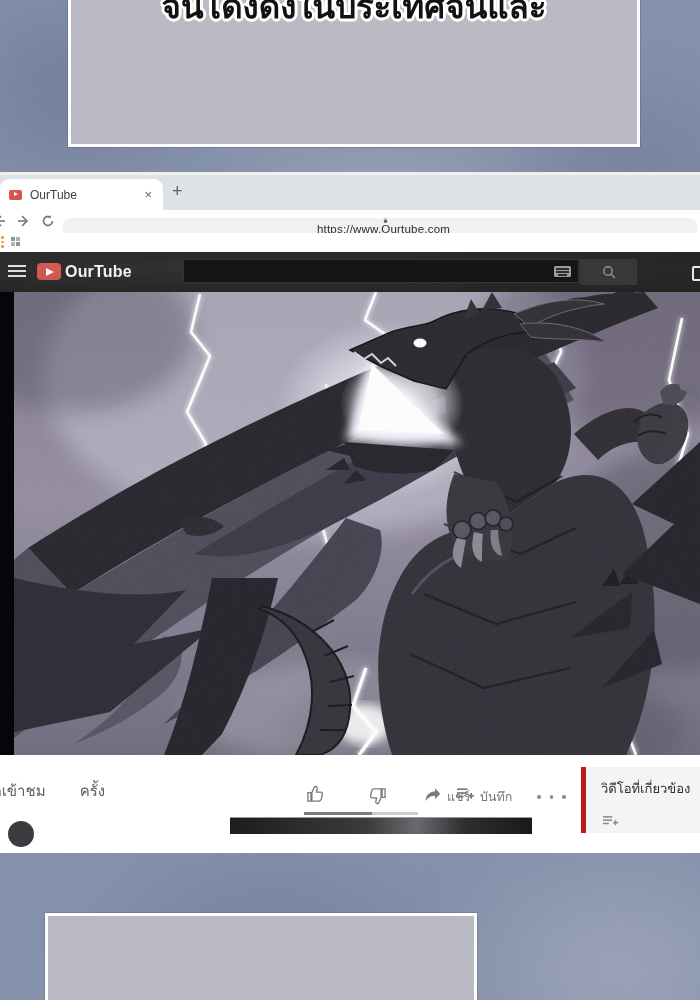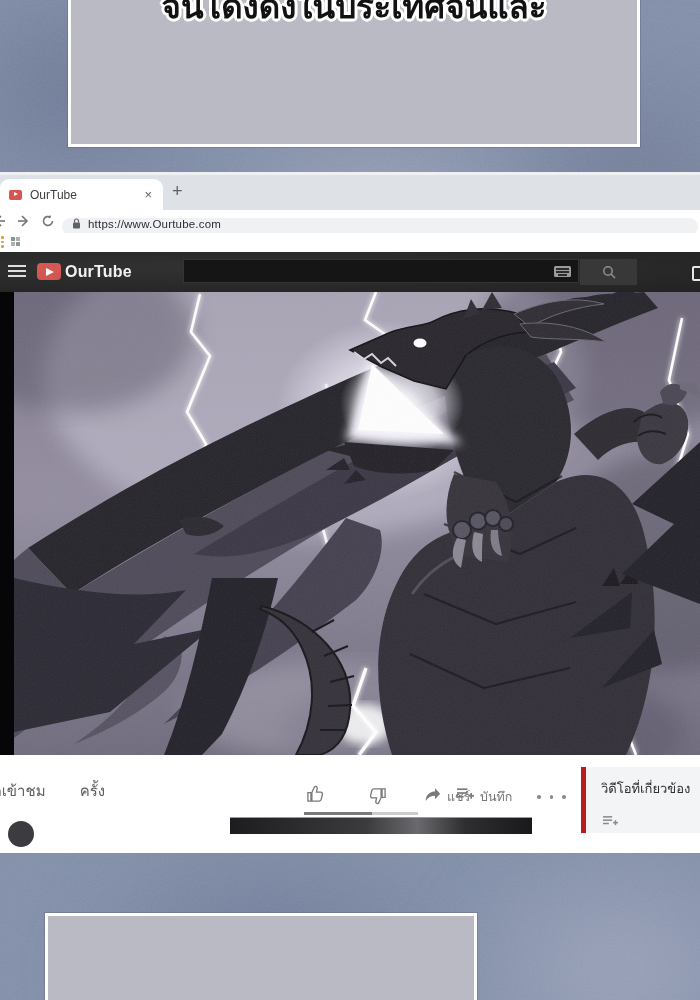--- a/index.html
+++ b/index.html
@@ -45,21 +45,21 @@
   .tab-close{font-size:13px;color:#5f6368;padding:0 2px;cursor:default;}
   .newtab{position:absolute;left:172px;top:5px;font-size:18px;color:#5f6368;line-height:22px;}
 
   .addrbar{position:relative;height:23px;background:#fff;}
   .nav-ic{position:absolute;top:4px;color:#757575;}
   .nav-back{left:-8px;}
   .nav-fwd{left:17px;}
   .nav-reload{left:41px;}
   .urlpill{
     position:absolute;left:62px;right:2px;top:8px;height:17px;border-radius:9px;
-    background:#f0f1f3;display:flex;
+    background:#f0f1f3;display:flex;align-items:center;flex-direction:column;
   }
   .lock-ic{margin-left:10px;color:#5f6368;}
   .url-text{font-size:11.5px;color:#2b2e33;margin-left:7px;letter-spacing:.2px;}
 
   .bookmarks{position:relative;height:19px;background:#fff;}
   .bm-dots{position:absolute;left:1px;top:3px;}
   .bm-dots i{display:block;width:2.5px;height:2.5px;border-radius:50%;background:#e39b3a;margin-bottom:2px;}
   .bm-app{position:absolute;left:11px;top:4px;width:9px;height:9px;}
   .bm-app i{position:absolute;width:3.5px;height:3.5px;background:#8b9a8d;}
   .bm-app i:nth-child(2){left:5px;background:#aeb2b8;}

